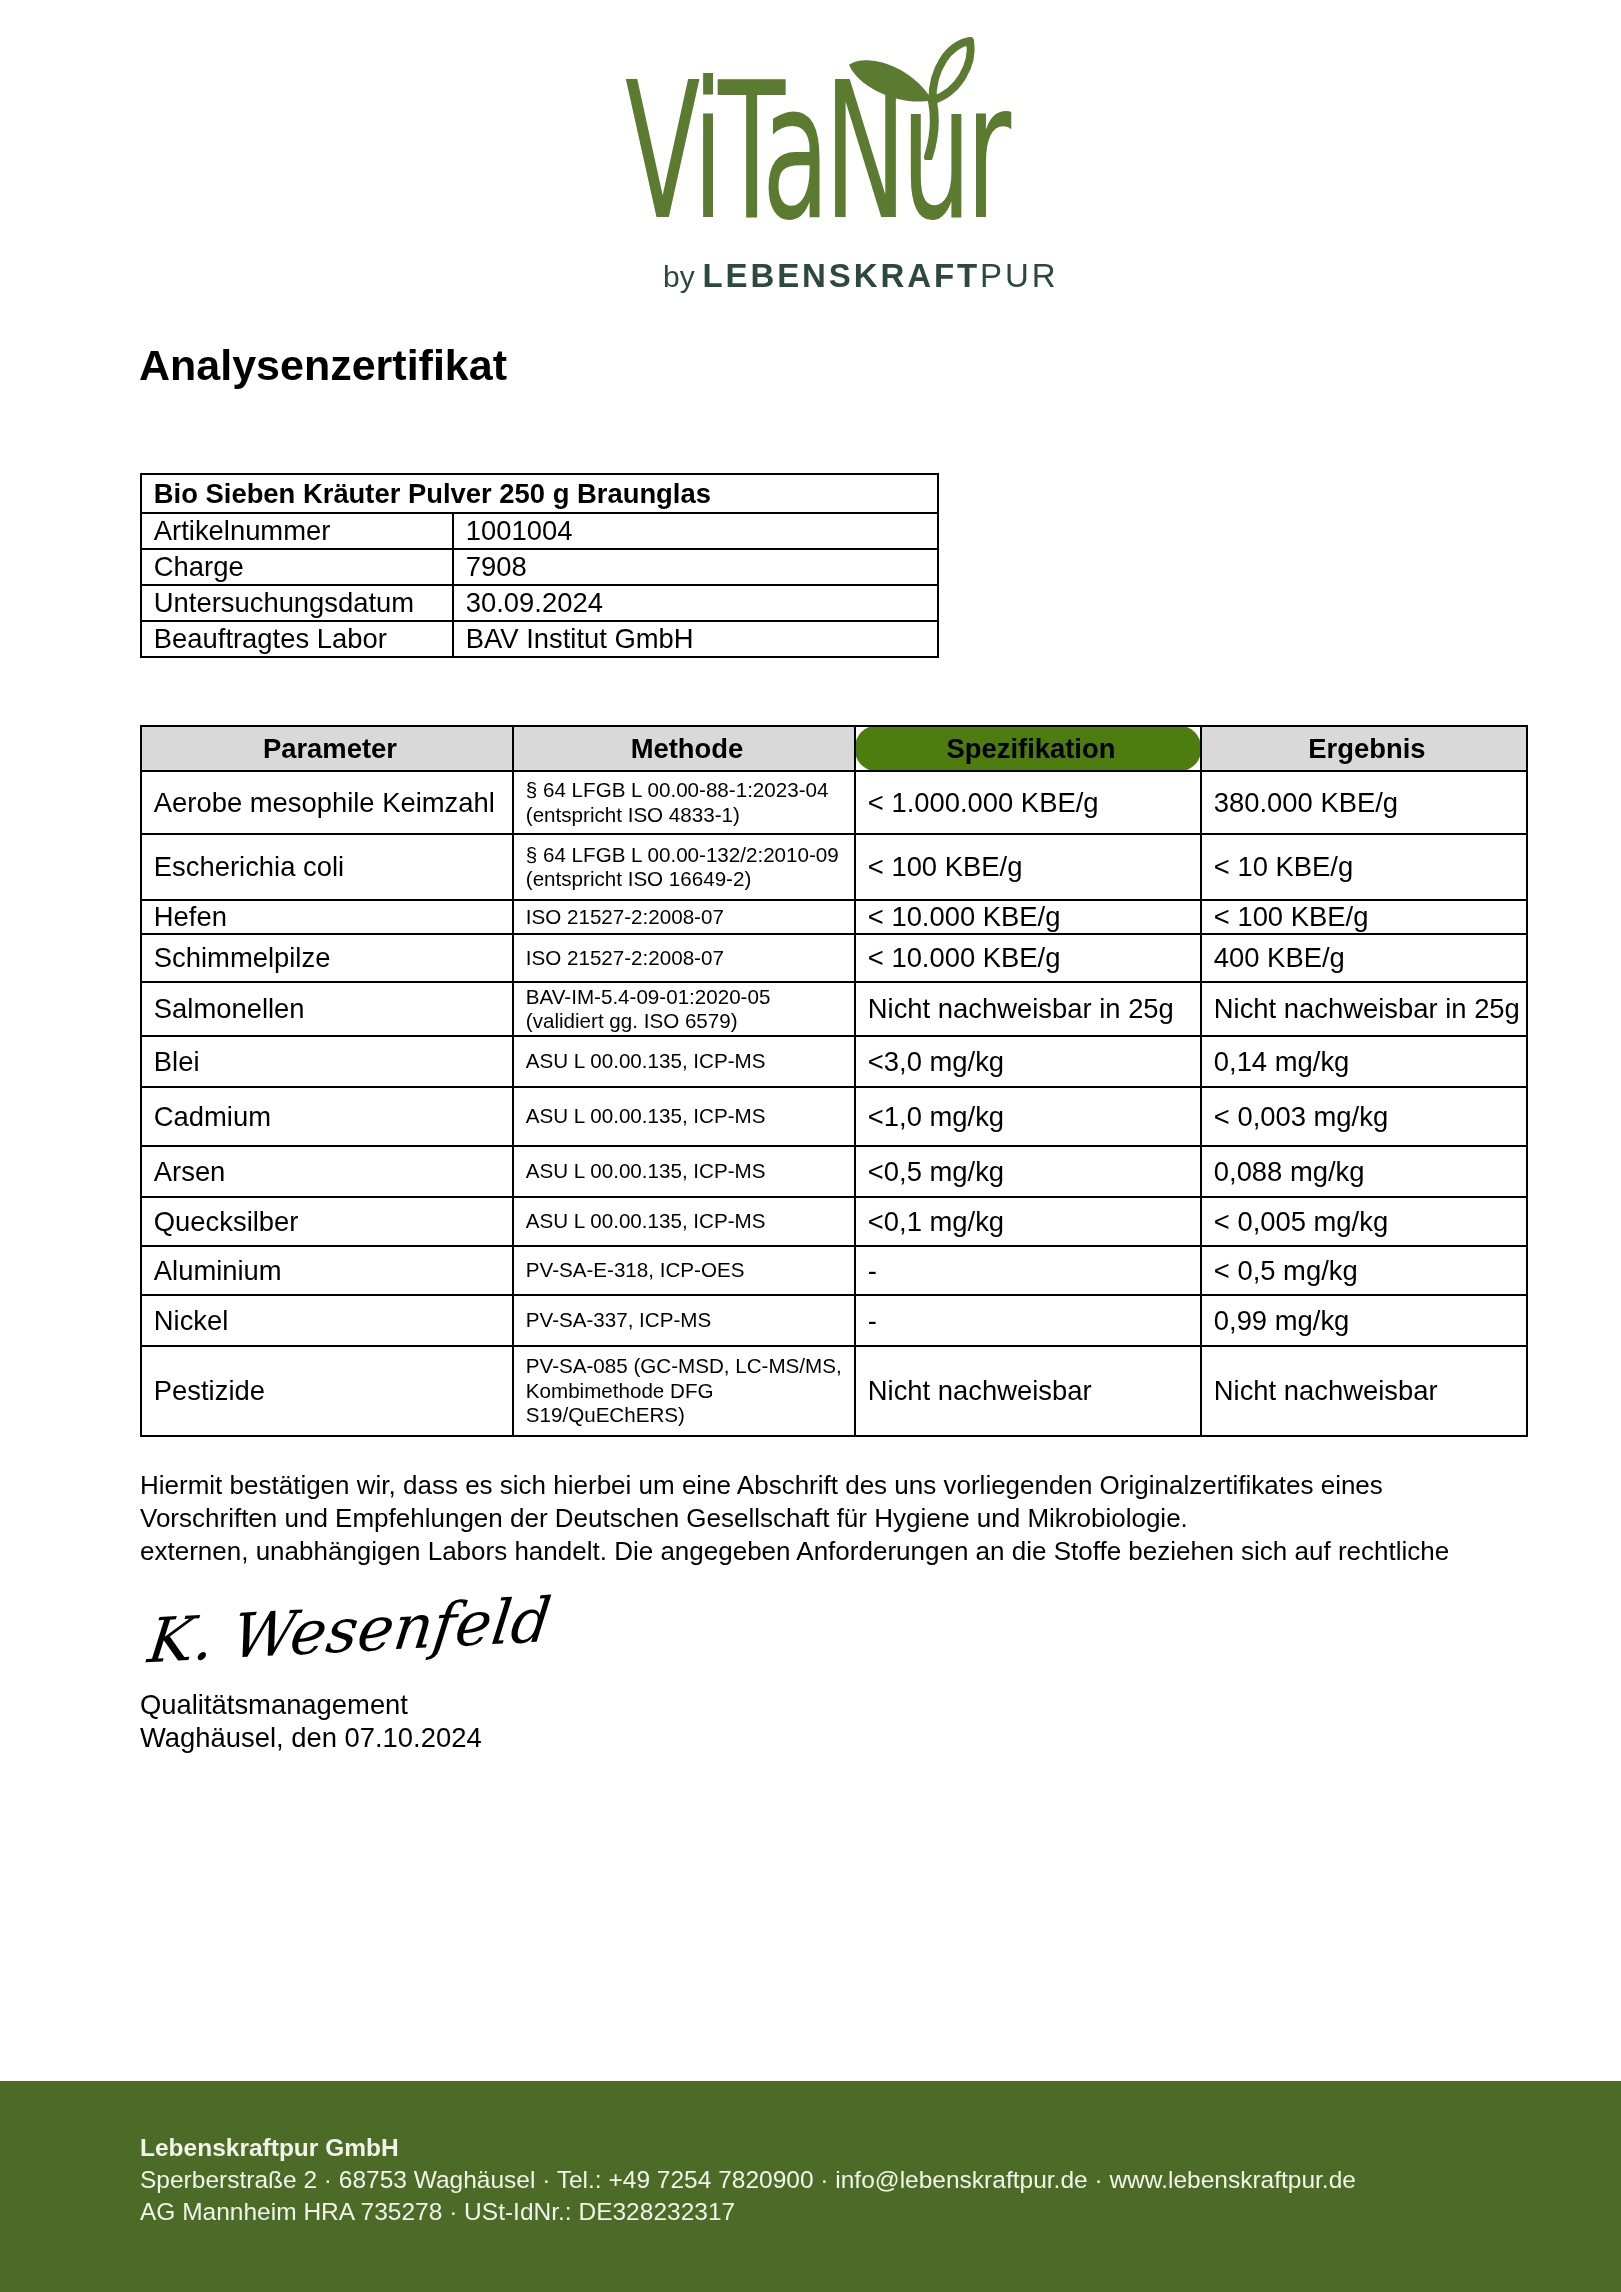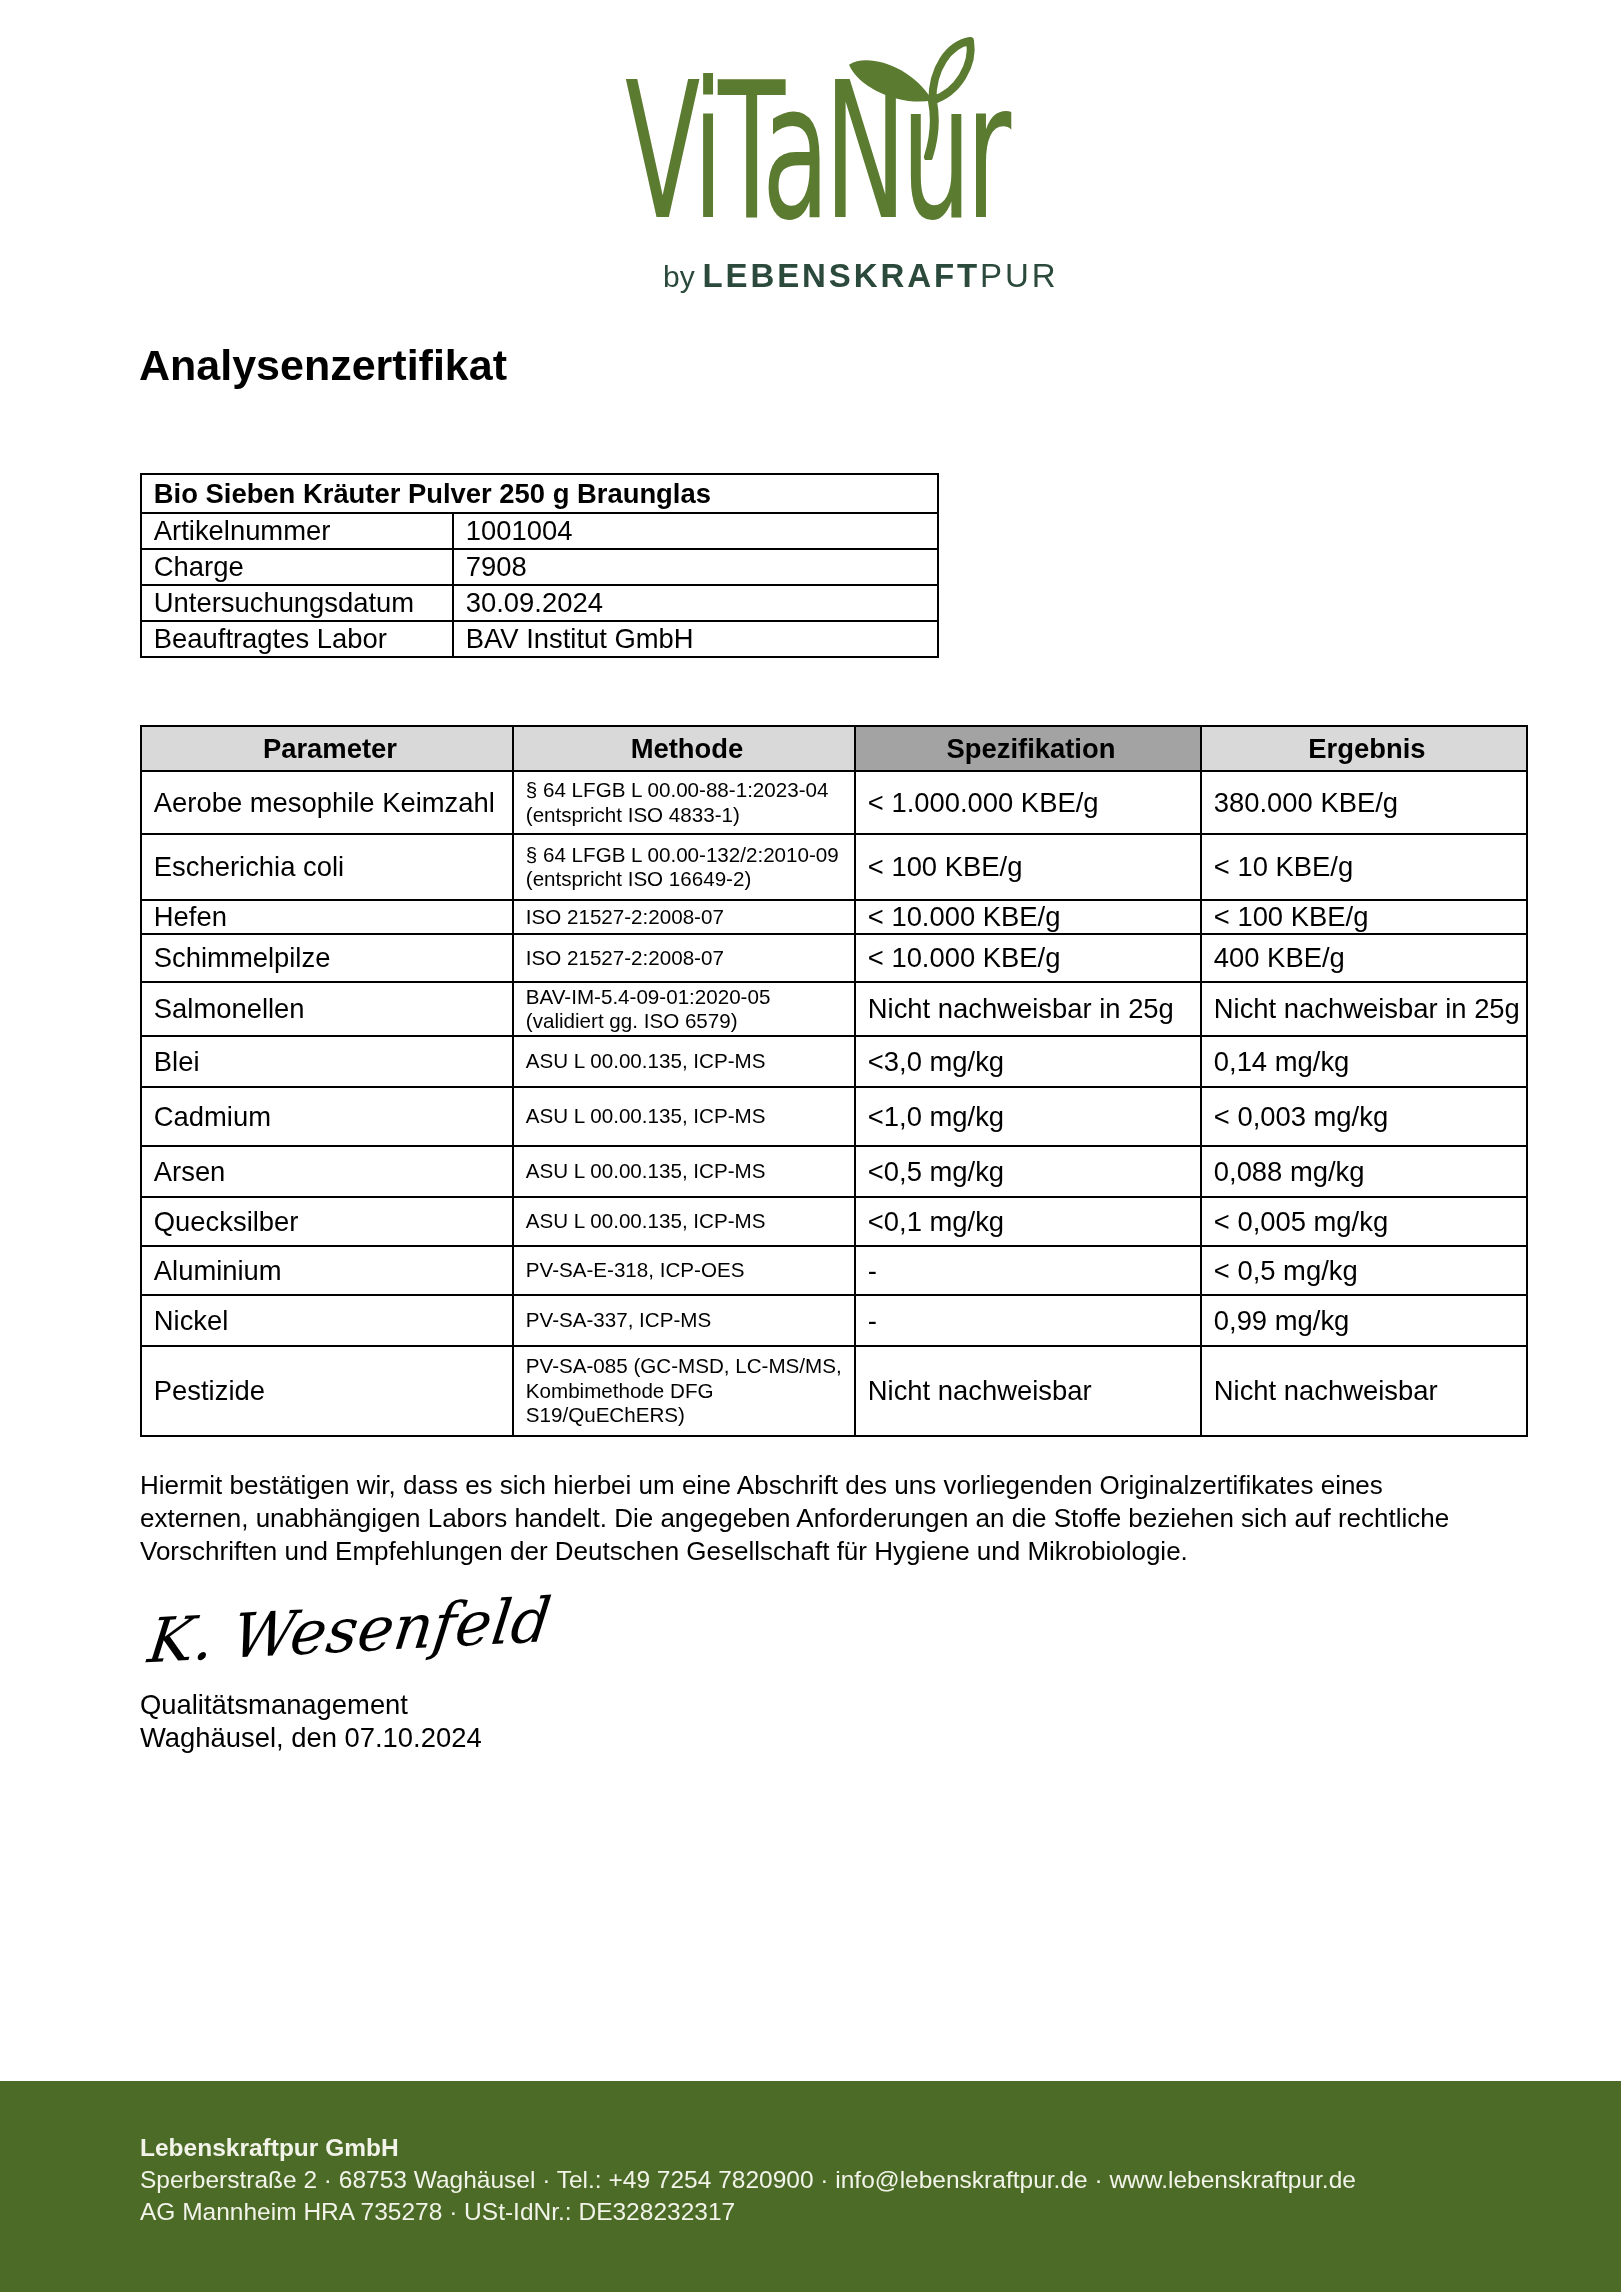--- a/index.html
+++ b/index.html
@@ -135,21 +135,21 @@
     <colgroup>
       <col style="width:372px">
         <col style="width:342px">
         <col style="width:346px">
         <col style="width:326px">
     </colgroup>
     <thead>
       <tr>
         <th style="background: rgb(217, 217, 217);">Parameter</th>
         <th style="background: rgb(217, 217, 217);">Methode</th>
-        <th style="background: #a3a3a3;">Spezifikation</th>
+        <th style="background: #4d7c0f; border-radius: 21px;">Spezifikation</th>
         <th style="background: rgb(217, 217, 217);">Ergebnis</th>
       </tr>
     </thead>
     <tbody>
         <tr>
           <td>Aerobe mesophile Keimzahl</td>
           <td class="method">§ 64 LFGB L 00.00-88-1:2023-04 (entspricht ISO 4833-1)</td>
           <td>&lt; 1.000.000 KBE/g</td>
           <td>380.000 KBE/g</td>
         </tr>
@@ -217,22 +217,22 @@
           <td>Pestizide</td>
           <td class="method">PV-SA-085 (GC-MSD, LC-MS/MS, Kombimethode DFG S19/QuEChERS)</td>
           <td>Nicht nachweisbar</td>
           <td>Nicht nachweisbar</td>
         </tr>
       </tbody>
   </table>
 
   <div class="confirmation">
     <div>Hiermit bestätigen wir, dass es sich hierbei um eine Abschrift des uns vorliegenden Originalzertifikates eines</div>
+    <div>Vorschriften und Empfehlungen der Deutschen Gesellschaft für Hygiene und Mikrobiologie.</div>
     <div>externen, unabhängigen Labors handelt. Die angegeben Anforderungen an die Stoffe beziehen sich auf rechtliche</div>
-    <div>Vorschriften und Empfehlungen der Deutschen Gesellschaft für Hygiene und Mikrobiologie.</div>
   </div>
 
   <div class="signature-name">K. Wesenfeld</div>
   <div class="sig-role">Qualitätsmanagement</div>
   <div class="sig-place">Waghäusel, den 07.10.2024</div>
 
   <div class="footer" style="background: rgb(75, 107, 39);">
     <div class="footer-inner">
       <div class="footer-company">Lebenskraftpur GmbH</div>
       <div>Sperberstraße 2 · 68753 Waghäusel · Tel.: +49 7254 7820900 · info@lebenskraftpur.de · www.lebenskraftpur.de</div>

